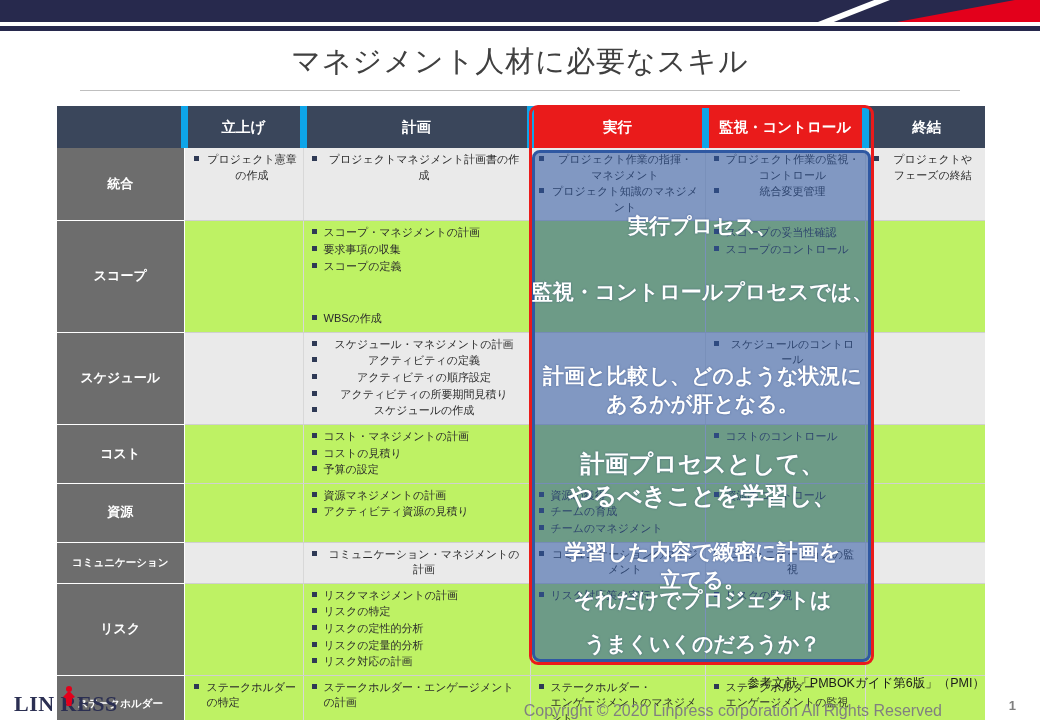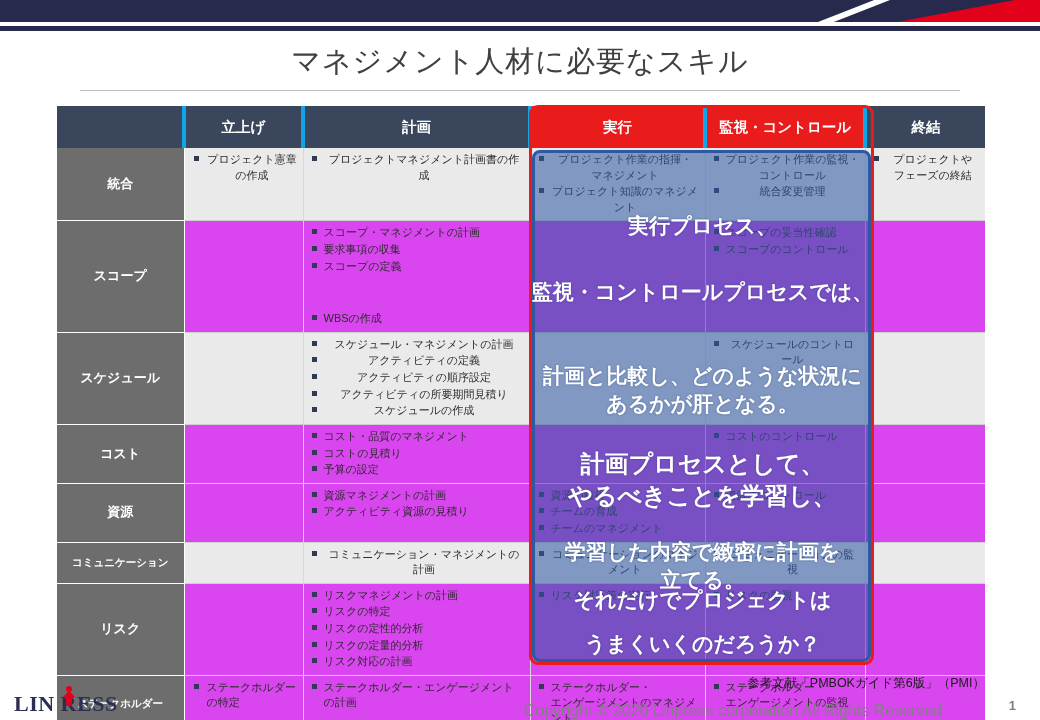--- a/index.html
+++ b/index.html
@@ -34,37 +34,37 @@
   .skill-table col.c-area{width:127px;}
   .skill-table col.c-init{width:119px;}
   .skill-table col.c-plan{width:227px;}
   .skill-table col.c-exec{width:175px;}
   .skill-table col.c-mon{width:160px;}
   .skill-table col.c-close{width:120px;}
 
   .skill-table th{
     background:#3a465b;color:#ffffff;font-size:14.5px;font-weight:bold;
     height:40px;text-align:center;vertical-align:middle;
-    border-right:4px solid #0ea5e9;
+    border-right:7px solid #0ea5e9;
     letter-spacing:0px;
   }
   .skill-table th.blank{background:#3a465b;}
   .skill-table th.hl{background:#ea1b1b;}
   .skill-table th:last-child{border-right:none;}
 
   .skill-table td{
     border-bottom:1px solid #d0d0d0;
     border-right:1px solid #d8d8d8;
     vertical-align:top;
     padding:4px 5px 4px 6px;
     font-size:11px;color:#2b2b2b;line-height:1.42;
   }
   .skill-table td:last-child{border-right:none;}
   .skill-table tr.odd td{background:#eaeaea;text-align:center;}
-  .skill-table tr.even td{background:#d946ef;}
+  .skill-table tr.even td{background:#bef264;}
 
   td.area-cell{
     background:#6d6d6d !important;color:#ffffff;font-weight:bold;
     font-size:13px;text-align:center;vertical-align:middle;padding:4px 2px;
     border-right:1px solid #ffffff;border-bottom:1px solid #ffffff;
   }
   td.area-cell.small{font-size:10.5px;}
 
   ul.items{margin:0;padding:0;list-style:none;}
   ul.items li{
@@ -233,21 +233,21 @@
             <li style="white-space: pre-line;">スケジュールのコントロール</li>
           </ul>
         </td>
         <td class="close-cell"></td>
       </tr>
       <tr class="even">
         <td class="area-cell">コスト</td>
         <td class="init-cell"></td>
         <td class="plan-cell">
           <ul class="items">
-            <li style="white-space: pre-line;">コスト・品質のマネジメント</li>
+            <li style="white-space: pre-line;">コスト・マネジメントの計画</li>
             <li style="white-space: pre-line;">コストの見積り</li>
             <li style="white-space: pre-line;">予算の設定</li>
           </ul>
         </td>
         <td class="exec-cell"></td>
         <td class="mon-cell">
           <ul class="items">
             <li style="white-space: pre-line;">コストのコントロール</li>
           </ul>
         </td>

